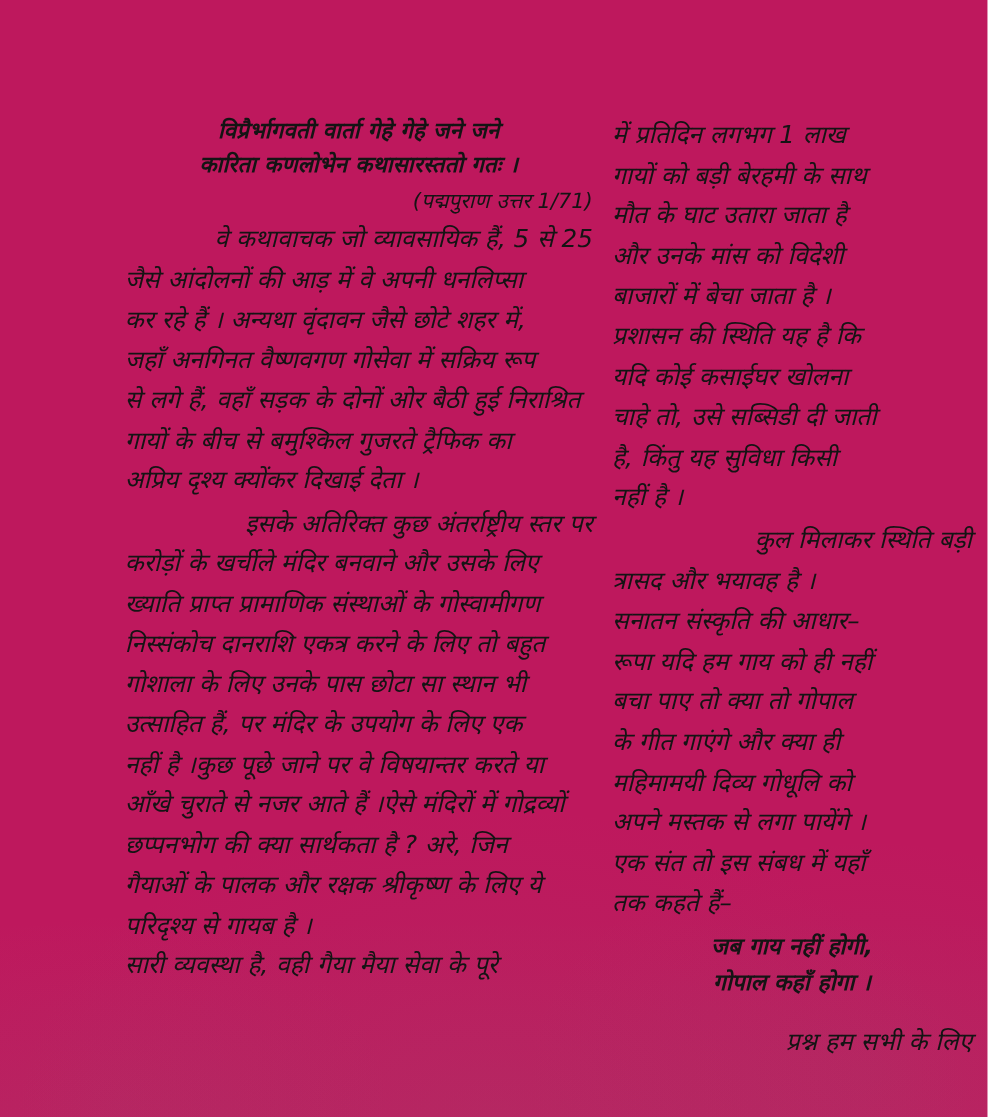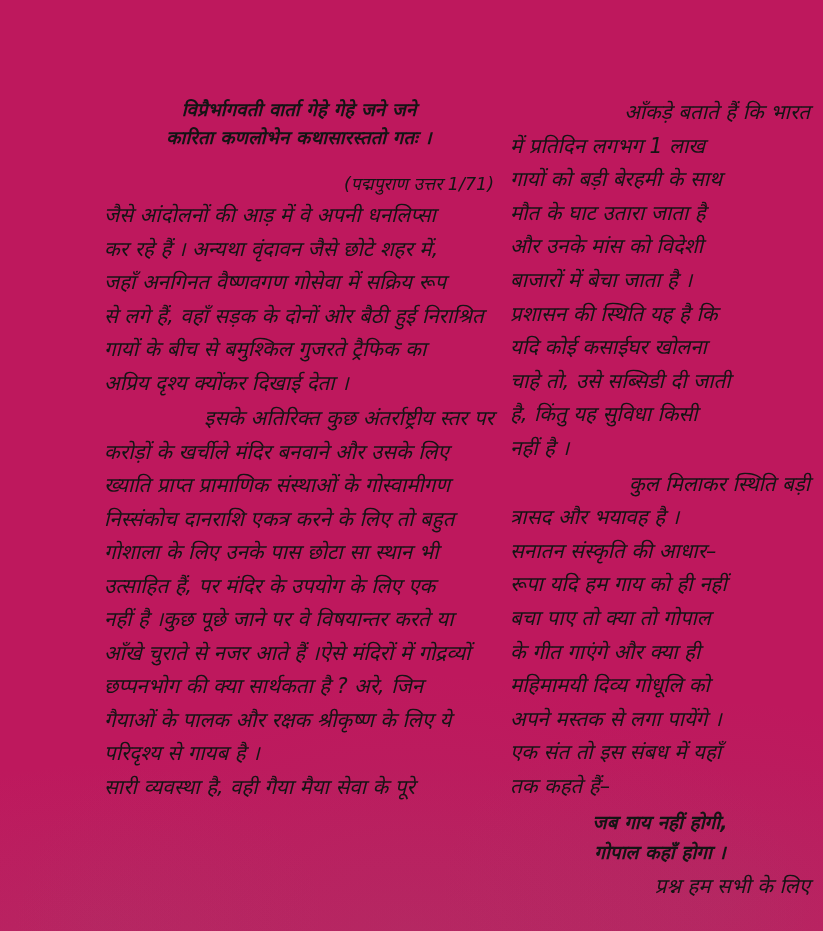--- a/index.html
+++ b/index.html
@@ -88,21 +88,21 @@
     line-height: 28px;
     letter-spacing: 0.2px;
   }
   .verse .line {
     justify-content: center;
   }
 
   .citation {
     font-size: 17.5px;
     line-height: 30px;
-    margin-top: 17px;
+    margin-top: 1px;
   }
 
   .para {
     margin: 0;
   }
   .para + .para {
     margin-top: 2px;
   }
 
   .indent {
@@ -112,21 +112,21 @@
   .indent-sm {
     display: inline-block;
     width: 26px;
   }
 
   .couplet {
     font-weight: bold;
     font-size: 19px;
     line-height: 30px;
     margin-top: 4px;
-    margin-bottom: 3px;
+    margin-bottom: 18px;
   }
   .couplet .line {
     justify-content: center;
   }
 
   
   .col, .verse, .citation {
     text-rendering: optimizeLegibility;
   }
 </style>
@@ -150,20 +150,24 @@
       </div>
 
       <div class="citation">
         <div class="line right">
           <span>(पद्मपुराण उत्तर 1/71)</span>
         </div>
       </div>
 
       <div class="para">
         <div class="line just">
+          <span class="indent"></span>
+          <span>वे कथावाचक जो व्यावसायिक हैं, 5 से 25</span>
+        </div>
+        <div class="line just">
           <span>जैसे आंदोलनों की आड़ में वे अपनी धनलिप्सा</span>
         </div>
         <div class="line just">
           <span>कर रहे हैं । अन्यथा वृंदावन जैसे छोटे शहर में,</span>
         </div>
         <div class="line just">
           <span>जहाँ अनगिनत वैष्णवगण गोसेवा में सक्रिय रूप</span>
         </div>
         <div class="line just">
           <span>से लगे हैं, वहाँ सड़क के दोनों ओर बैठी हुई निराश्रित</span>
@@ -216,21 +220,20 @@
         </div>
       </div>
 
     </div>
 
     <div class="col col-right">
 
       <div class="para">
         <div class="line just">
           <span class="indent"></span>
-          <span>आँकड़े बताते हैं कि भारत</span>
         </div>
         <div class="line just">
           <span>में प्रतिदिन लगभग 1 लाख</span>
         </div>
         <div class="line just">
           <span>गायों को बड़ी बेरहमी के साथ</span>
         </div>
         <div class="line just">
           <span>मौत के घाट उतारा जाता है</span>
         </div>

